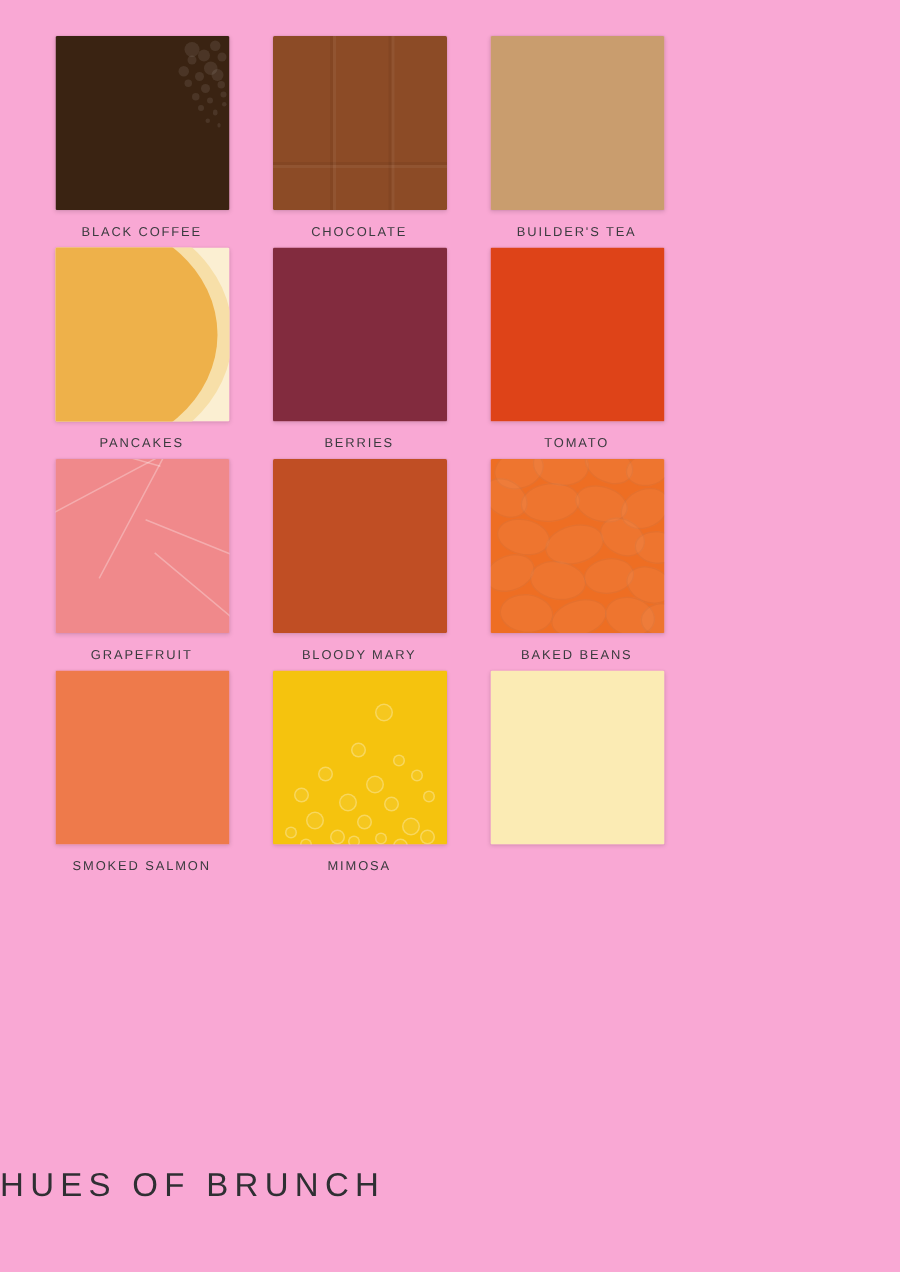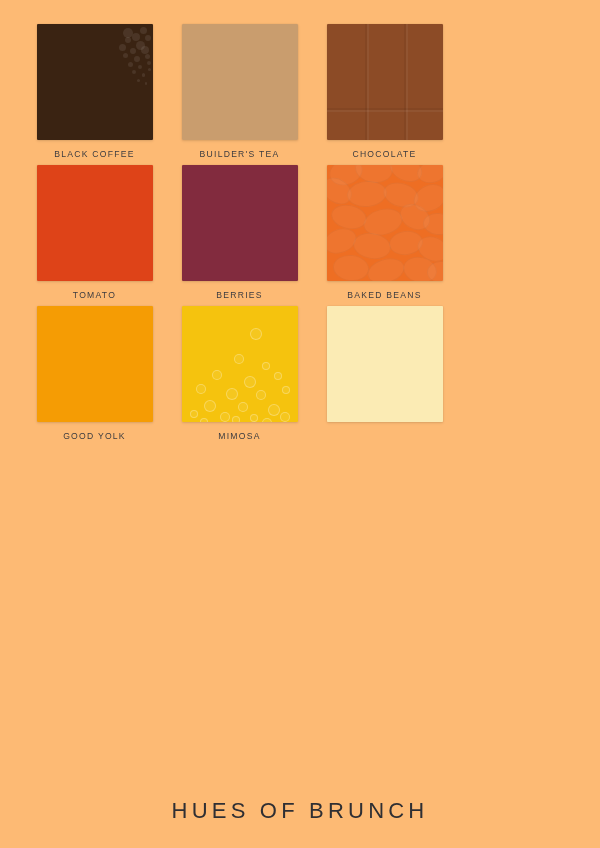--- a/index.html
+++ b/index.html
@@ -11,21 +11,21 @@
     height: 848px;
     background: #ffffff;
     font-family: "Liberation Sans", sans-serif;
     overflow: hidden;
   }
 
   #poster {
     position: relative;
     width: 600px;
     height: 848px;
-    background: #fdba74;
+    background: #f9a8d4;
     box-sizing: border-box;
   }
 
   .grid {
     position: absolute;
     left: 0;
     top: 0;
     width: 600px;
     padding: 24px 22px 0 22px;
     box-sizing: border-box;
@@ -116,22 +116,22 @@
     border-radius: 50%;
     border: 1px solid rgba(255,255,255,0.28);
     background: rgba(255,255,255,0.07);
   }
 
   
   .title-wrap {
     position: absolute;
     left: 0;
     right: 0;
-    bottom: 24px;
-    text-align: center;
+    bottom: 45px;
+    text-align: left;
   }
   .title {
     font-size: 22px;
     letter-spacing: 4.2px;
     color: #2f2f33;
     text-transform: uppercase;
     font-family: "Liberation Sans", sans-serif;
     font-weight: 400;
   }
 </style>
@@ -164,49 +164,78 @@
             <i style="left: 105px; top: 49px; width: 3.6px; height: 3.6px;"></i>
             <i style="left: 111px; top: 44px; width: 3.2px; height: 3.2px;"></i>
             <i style="left: 100px; top: 55px; width: 3.2px; height: 3.2px;"></i>
             <i style="left: 108px; top: 58px; width: 2.8px; height: 2.8px;"></i>
           </div>
         </div>
         <div class="label">BLACK COFFEE</div>
       </div>
       <div class="cell">
         <div class="swatch">
-          <div class="swatch-fill" style="background: rgb(201, 157, 110);"></div>
-        </div>
-        <div class="label">BUILDER'S TEA</div>
-      </div>
-      <div class="cell">
-        <div class="swatch">
           <div class="swatch-fill" style="background: rgb(140, 75, 38);"></div>
           <div class="tex">
             <div class="tex-choco-v" style="left: 38px;"></div>
             <div class="tex-choco-hl" style="top: 0px; bottom: 0px; width: 2px; left: 40px;"></div>
             <div class="tex-choco-v" style="left: 77px;"></div>
             <div class="tex-choco-hl" style="top: 0px; bottom: 0px; width: 2px; left: 79px;"></div>
             <div class="tex-choco-h" style="top: 84px;"></div>
             <div class="tex-choco-hl" style="left: 0px; right: 0px; height: 2px; top: 86px;"></div>
           </div>
         </div>
         <div class="label">CHOCOLATE</div>
       </div>
       <div class="cell">
         <div class="swatch">
+          <div class="swatch-fill" style="background: rgb(201, 157, 110);"></div>
+        </div>
+        <div class="label">BUILDER'S TEA</div>
+      </div>
+      <div class="cell">
+        <div class="swatch">
+          <div class="swatch-fill" style="background: rgb(251, 239, 210);"></div>
+          <div class="tex">
+            <div class="tex-pancake-disc" style="left: -66px; top: -24px; width: 184px; height: 164px; background: rgb(247, 223, 168);"></div>
+            <div class="tex-pancake-disc" style="left: -72px; top: -20px; width: 180px; height: 156px; background: rgb(238, 177, 74);"></div>
+          </div>
+        </div>
+        <div class="label">PANCAKES</div>
+      </div>
+      <div class="cell">
+        <div class="swatch">
+          <div class="swatch-fill" style="background: rgb(130, 43, 62);"></div>
+        </div>
+        <div class="label">BERRIES</div>
+      </div>
+      <div class="cell">
+        <div class="swatch">
           <div class="swatch-fill" style="background: rgb(222, 67, 24);"></div>
         </div>
         <div class="label">TOMATO</div>
       </div>
       <div class="cell">
         <div class="swatch">
-          <div class="swatch-fill" style="background: rgb(130, 43, 62);"></div>
-        </div>
-        <div class="label">BERRIES</div>
+          <div class="swatch-fill" style="background: rgb(240, 137, 139);"></div>
+          <div class="tex tex-gf">
+            <span style="left: 74px; top: -6px; width: 96px; transform: rotate(118deg);"></span>
+            <span style="left: 72px; top: -4px; width: 84px; transform: rotate(152deg);"></span>
+            <span style="left: 70px; top: 4px; width: 70px; transform: rotate(196deg);"></span>
+            <span style="left: 60px; top: 40px; width: 64px; transform: rotate(22deg);"></span>
+            <span style="left: 66px; top: 62px; width: 74px; transform: rotate(40deg);"></span>
+          </div>
+        </div>
+        <div class="label">GRAPEFRUIT</div>
+      </div>
+      <div class="cell">
+        <div class="swatch">
+          <div class="swatch-fill" style="background: rgb(192, 78, 36);"></div>
+        </div>
+        <div class="label">BLOODY MARY</div>
       </div>
       <div class="cell">
         <div class="swatch">
           <div class="swatch-fill" style="background: rgb(238, 110, 35);"></div>
           <div class="tex tex-beans">
             <i style="left: 2px; top: -6px; width: 34px; height: 26px; transform: rotate(-18deg);"></i>
             <i style="left: 28px; top: -10px; width: 38px; height: 28px; transform: rotate(8deg);"></i>
             <i style="left: 62px; top: -8px; width: 34px; height: 24px; transform: rotate(24deg);"></i>
             <i style="left: 90px; top: -4px; width: 30px; height: 22px; transform: rotate(-12deg);"></i>
             <i style="left: -6px; top: 14px; width: 32px; height: 24px; transform: rotate(34deg);"></i>
@@ -224,23 +253,23 @@
             <i style="left: 6px; top: 90px; width: 36px; height: 26px; transform: rotate(6deg);"></i>
             <i style="left: 40px; top: 94px; width: 38px; height: 24px; transform: rotate(-16deg);"></i>
             <i style="left: 76px; top: 92px; width: 34px; height: 26px; transform: rotate(14deg);"></i>
             <i style="left: 100px; top: 96px; width: 28px; height: 22px; transform: rotate(-4deg);"></i>
           </div>
         </div>
         <div class="label">BAKED BEANS</div>
       </div>
       <div class="cell">
         <div class="swatch">
-          <div class="swatch-fill" style="background: rgb(245, 156, 4);"></div>
-        </div>
-        <div class="label">GOOD YOLK</div>
+          <div class="swatch-fill" style="background: rgb(238, 122, 75);"></div>
+        </div>
+        <div class="label">SMOKED SALMON</div>
       </div>
       <div class="cell">
         <div class="swatch">
           <div class="swatch-fill" style="background: rgb(245, 195, 14);"></div>
           <div class="tex tex-mimosa">
             <i style="left: 68px; top: 22px; width: 10px; height: 10px;"></i>
             <i style="left: 52px; top: 48px; width: 8px; height: 8px;"></i>
             <i style="left: 80px; top: 56px; width: 6px; height: 6px;"></i>
             <i style="left: 30px; top: 64px; width: 8px; height: 8px;"></i>
             <i style="left: 62px; top: 70px; width: 10px; height: 10px;"></i>

